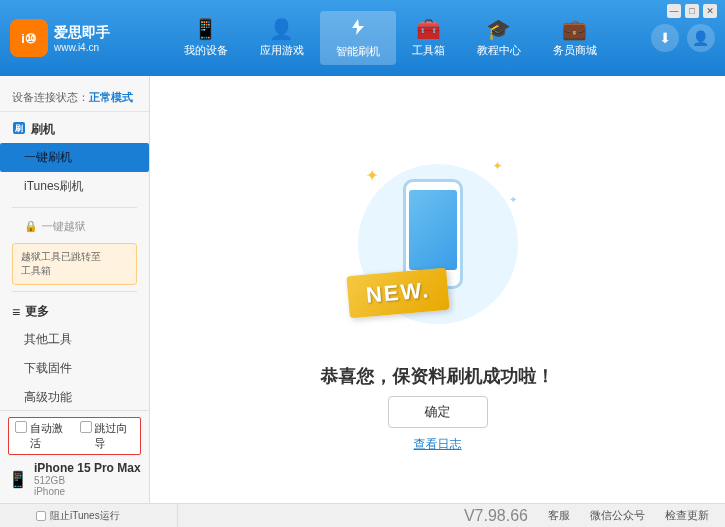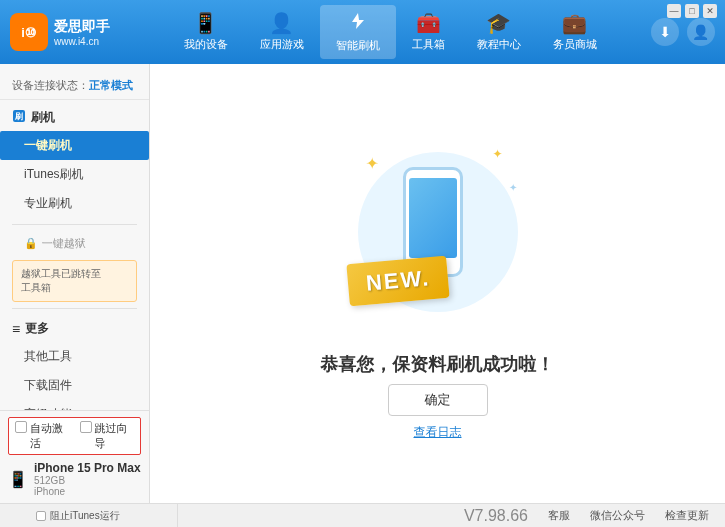--- a/index.html
+++ b/index.html
@@ -1,21 +1,21 @@
 <!DOCTYPE html>
 <html><head>
   <meta charset="utf-8">
   <style>
     * { box-sizing: border-box; margin: 0; padding: 0; }
     body { font-family: 'Microsoft YaHei', Arial, sans-serif; width: 725px; height: 527px; overflow: hidden; background: #f0f0f0; font-size: 12px; }
 
     
     .header {
       background: linear-gradient(180deg, #3a9de8 0%, #1a7fd4 100%);
-      height: 64px;
+      height: 76px;
       display: flex;
       align-items: center;
       padding: 0 10px;
       color: white;
     }
     .logo-area {
       display: flex;
       align-items: center;
       width: 120px;
     }
@@ -147,22 +147,21 @@
     }
     .sidebar-item {
       padding: 6px 12px 6px 24px;
       cursor: pointer;
       color: #444;
       font-size: 12px;
       border-radius: 2px;
     }
     .sidebar-item.active {
       background: #1a7fd4;
-      color: #fef9c3;
-      font-weight: bold;
+      color: #0f172a;
     }
     .sidebar-divider {
       height: 1px;
       background: #e0e0e0;
       margin: 6px 12px;
     }
     .sidebar-disabled {
       padding: 5px 12px 5px 24px;
       color: #999;
       font-size: 11px;
@@ -396,23 +395,20 @@
         </span>
         <span>刷机</span>
       </div>
 
       <div class="sidebar-item active">
         <span>一键刷机</span>
       </div>
       <div class="sidebar-item">
         <span>iTunes刷机</span>
       </div>
-      <div class="sidebar-item">
-        <span>专业刷机</span>
-      </div>
 
       <div class="sidebar-divider"></div>
 
       <div class="sidebar-disabled">
         <span>🔒</span>
         <span>一键越狱</span>
       </div>
 
       <div class="sidebar-note">
         <span>越狱工具已跳转至</span><br>

